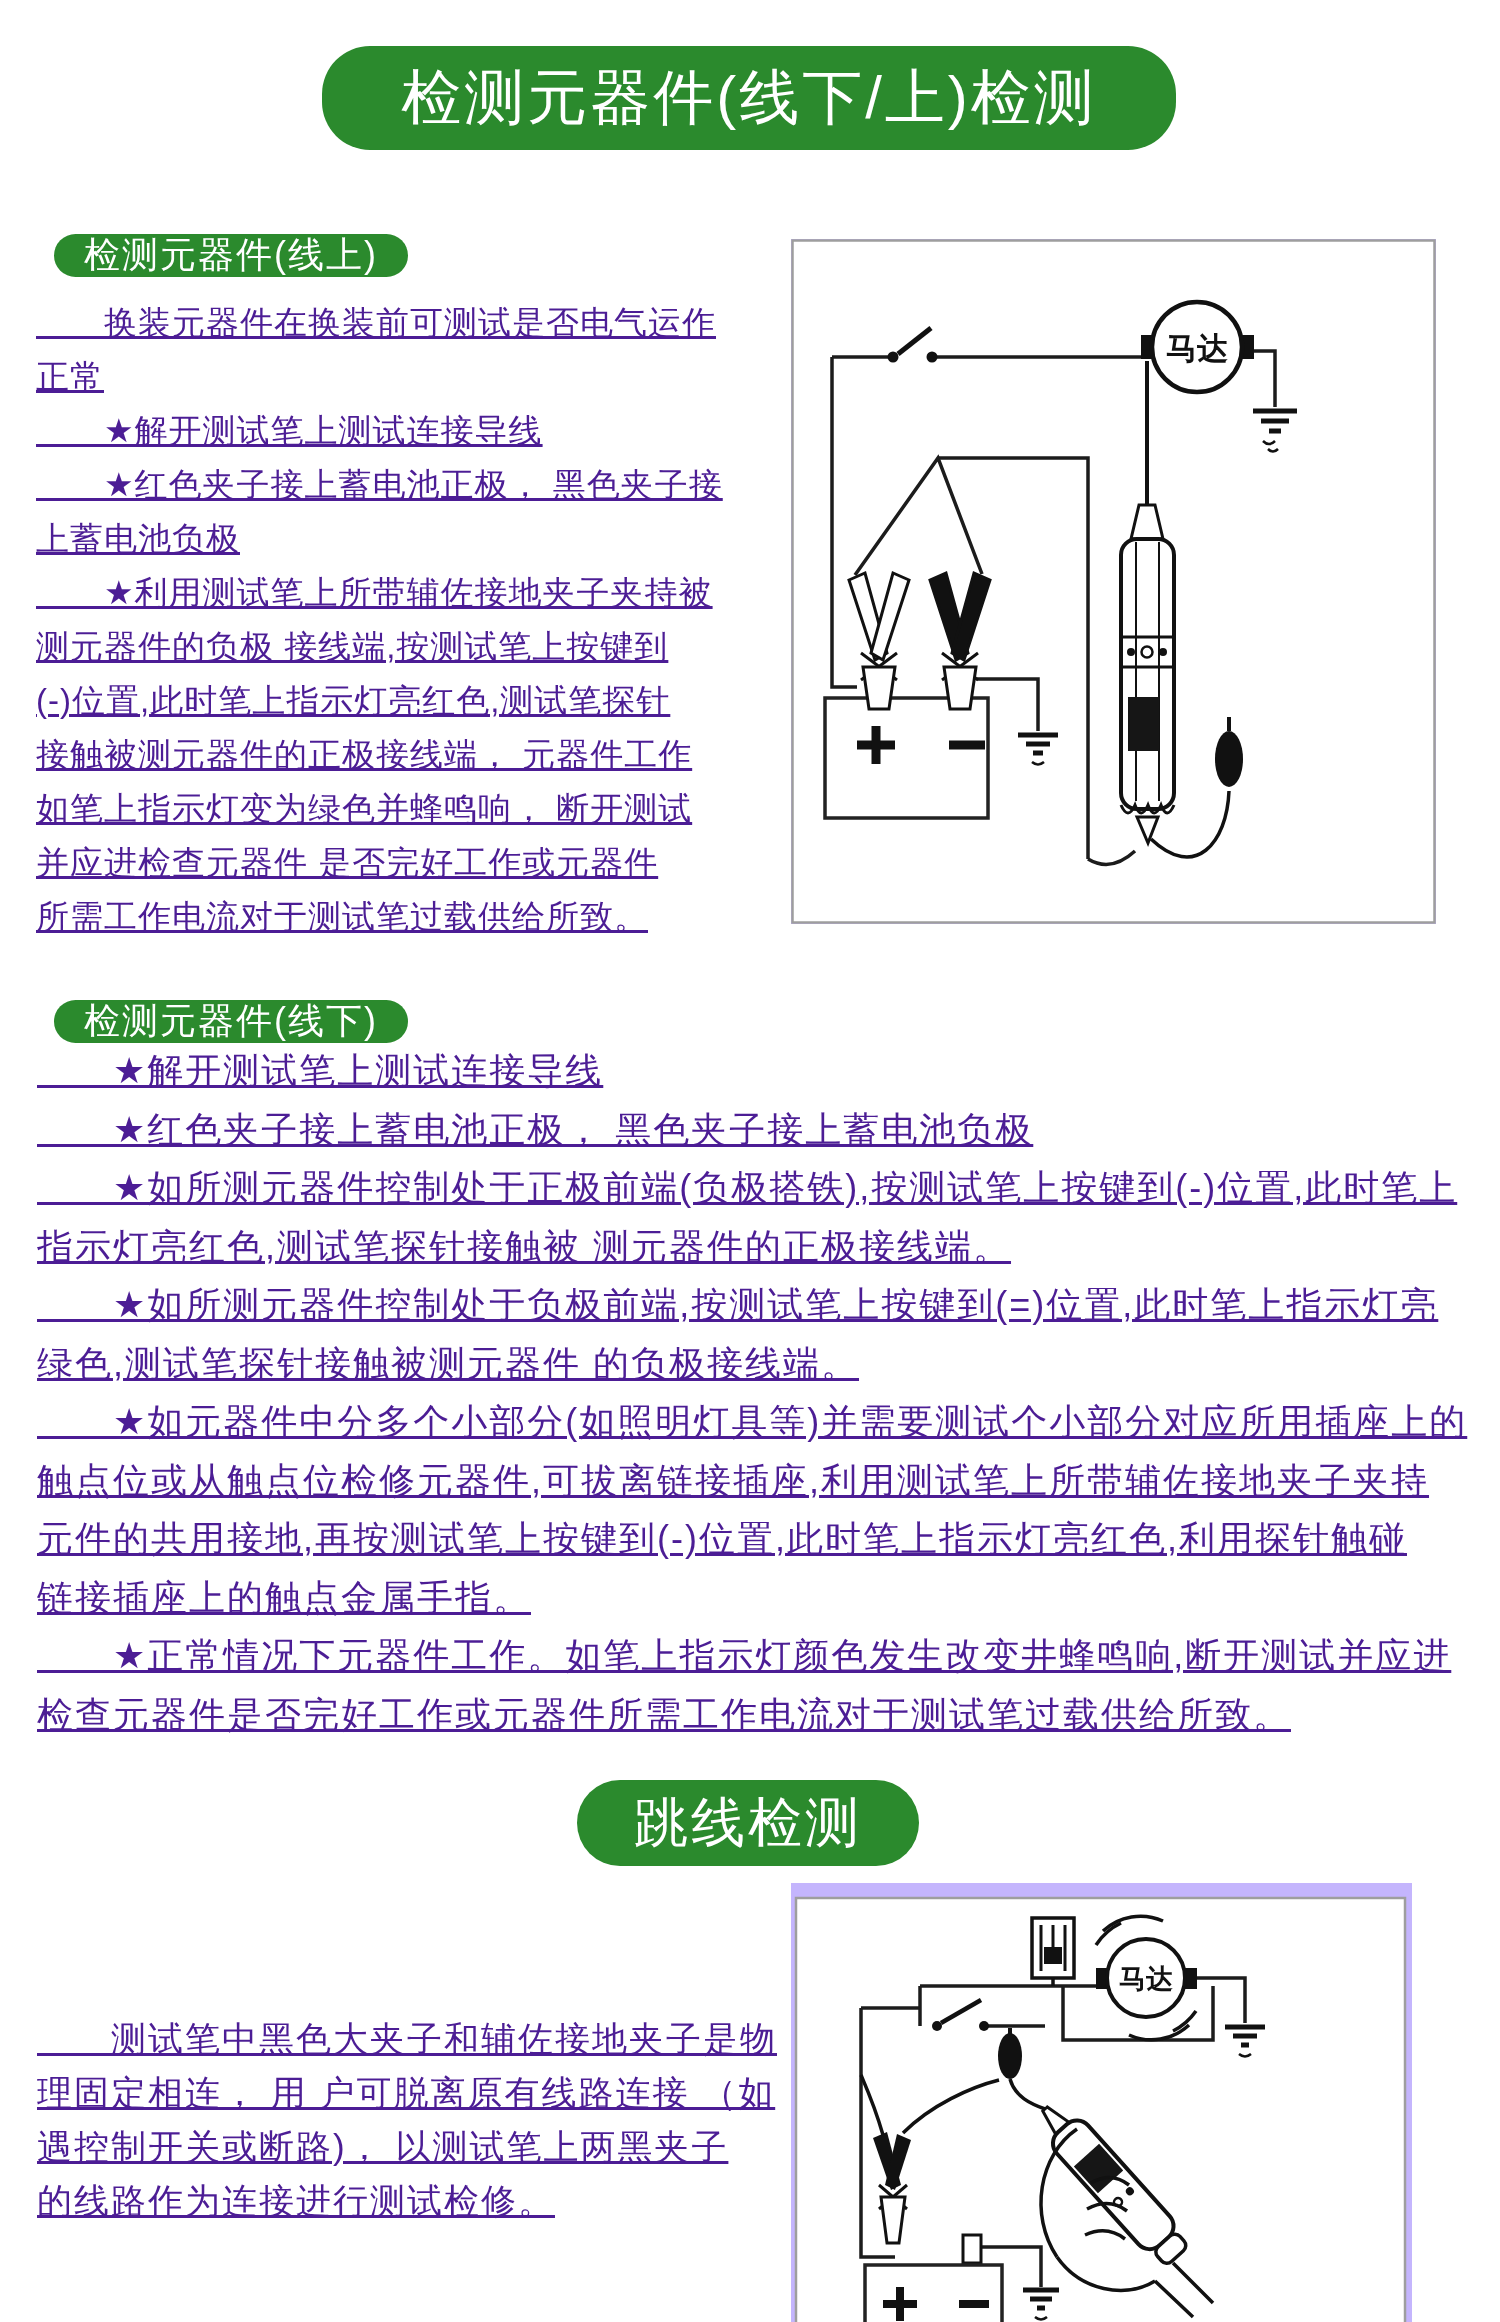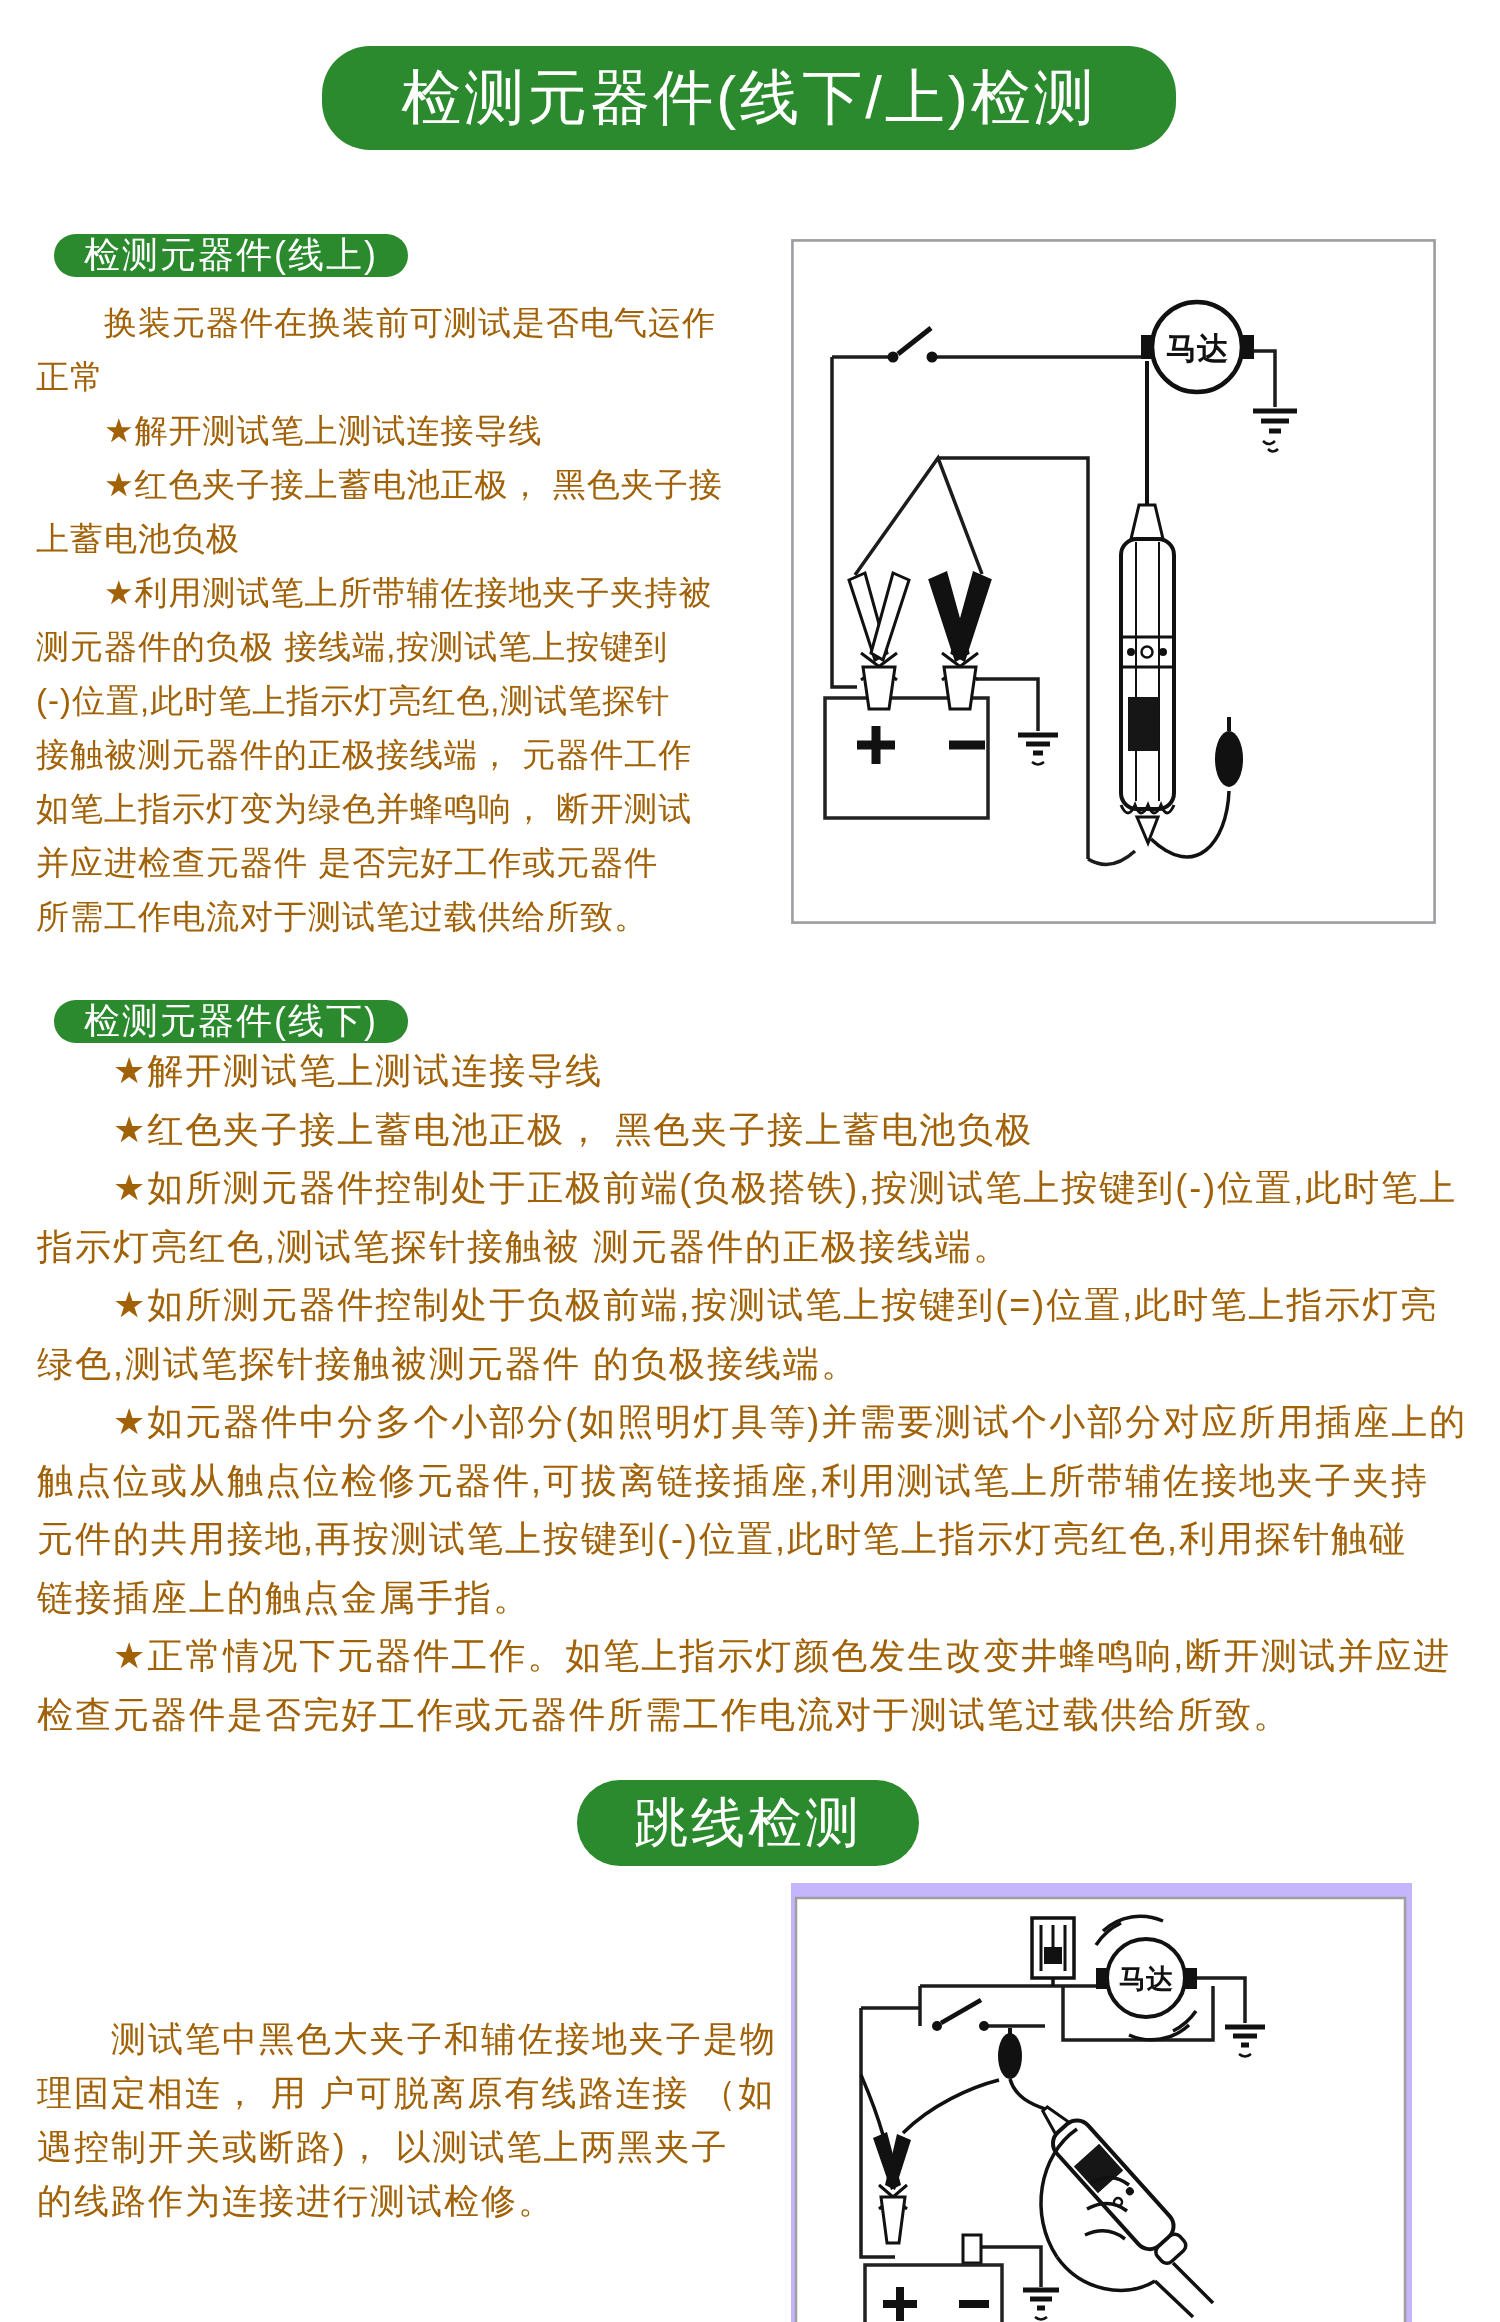--- a/index.html
+++ b/index.html
@@ -17,21 +17,21 @@
   .banner-main{
     left:322px;top:46px;width:854px;height:104px;font-size:60px;
   }
   .pill-small{
     height:43px;border-radius:27px;font-size:36px;padding:0 30px;letter-spacing:2px;justify-content:center;
   }
   .banner-jumper{
     left:577px;top:1745px;width:342px;height:86px;border-radius:43px;font-size:54px;margin-top:35px;
   }
   .text-block{
-    white-space:pre-line;color:#a16207;
+    white-space:pre-line;color:#4c1d95;text-decoration:underline;
   }
   .s1{left:36px;top:296px;width:770px;font-size:33px;line-height:54px;letter-spacing:1px;}
   .s2{left:37px;top:1042px;width:1450px;font-size:36px;line-height:58.5px;letter-spacing:2px;}
   .s3{left:37px;top:2012px;width:770px;font-size:35px;line-height:54px;letter-spacing:2px;}
   .diagram{background:#c4b5fd;}
   .d1{left:791px;top:239px;width:645px;height:685px;}
   .d2{left:791px;top:1883px;width:621px;height:439px;overflow:hidden;}
   svg{display:block;}
   svg text{font-family:"Liberation Sans","DejaVu Sans",sans-serif;fill:#111;}
 </style>

